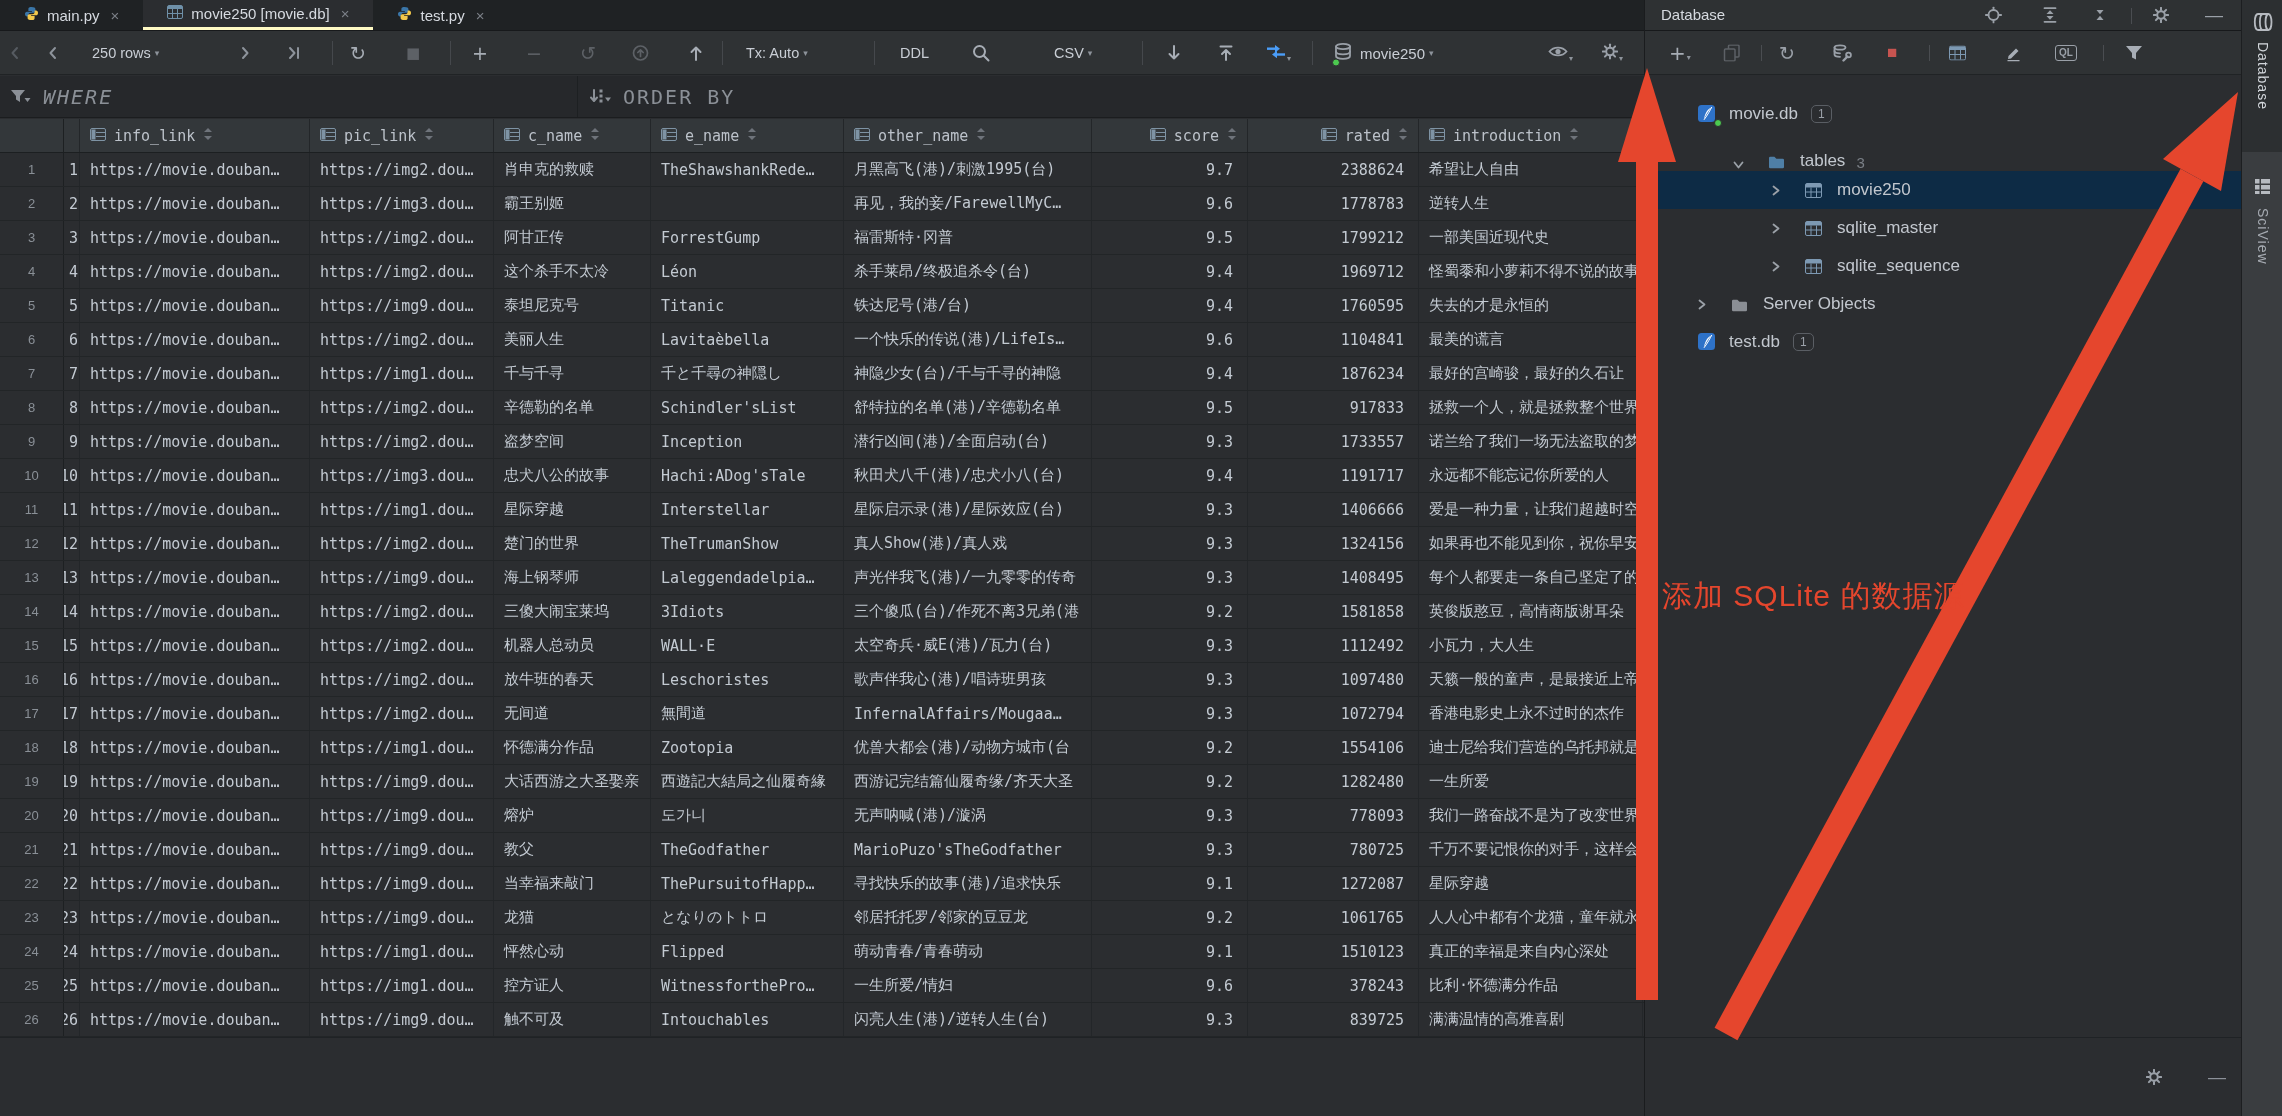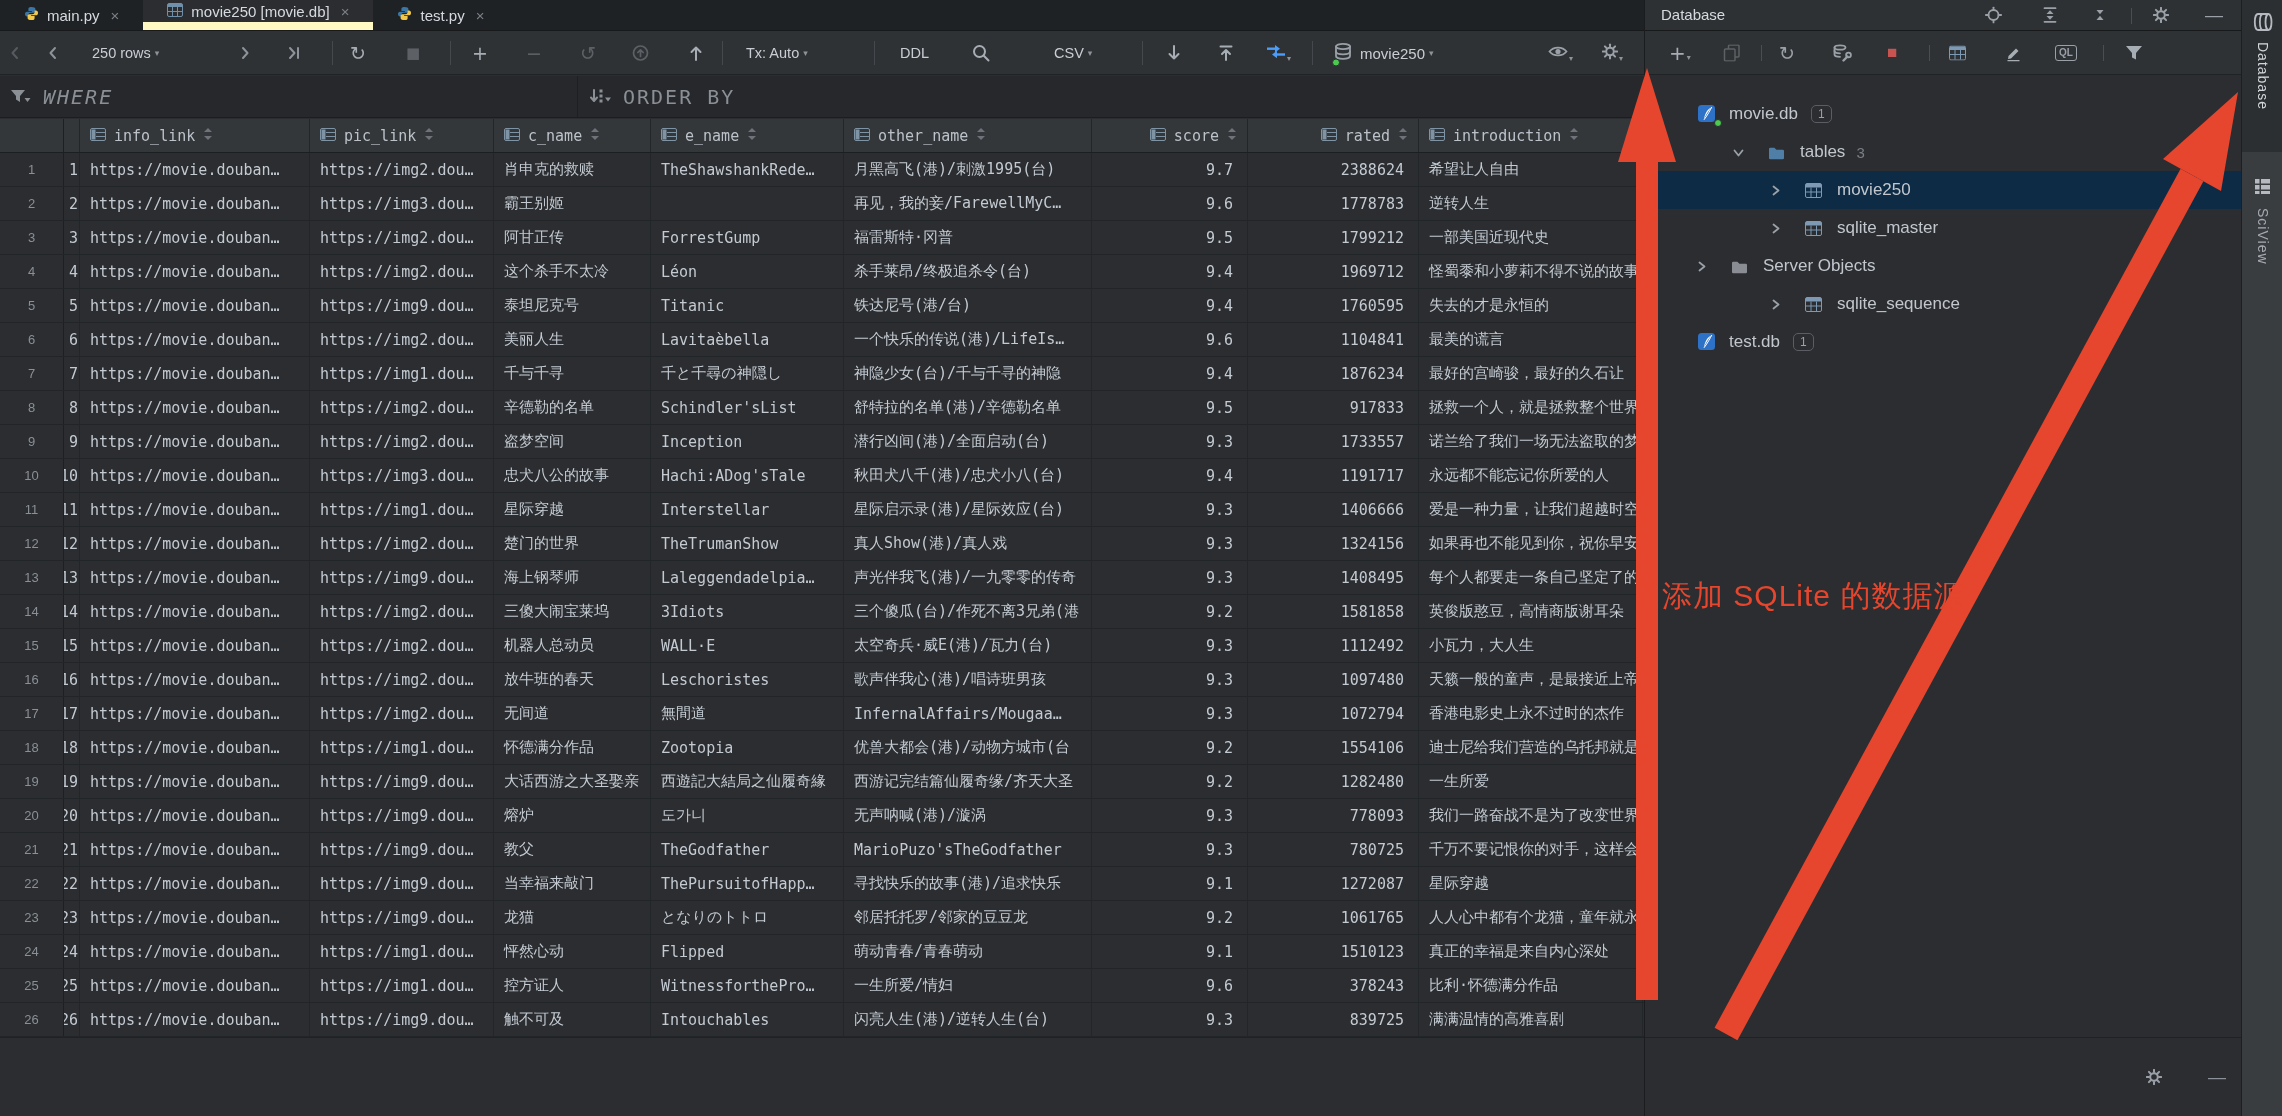--- a/index.html
+++ b/index.html
@@ -5,21 +5,21 @@
   * { box-sizing:border-box; margin:0; padding:0; }
   html,body { background:#1a1c1e; }
   .app { position:relative; width:2282px; height:1116px; background:#2b2d30; overflow:hidden;
          font-family:"Liberation Sans",sans-serif; }
 
   
   .tabbar { position:absolute; left:0; top:0; width:1644px; height:31px; background:#1f2224;
             border-bottom:1px solid #17191b; display:flex; }
   .tab { display:flex; align-items:center; gap:8px; padding:0 24px; color:#d6dae0; font-size:15px;
          position:relative; }
-  .tab.active { background:#2b2d30; border-bottom:8px solid #fef9c3; }
+  .tab.active { background:#2b2d30; border-bottom:3px solid #fef9c3; }
   .tclose { color:#7c8188; font-size:15px; margin-left:3px; }
 
   
   .toolbar { position:absolute; left:0; top:31px; width:1644px; height:44px; background:#2f3234;
              border-bottom:1px solid #202325; }
   .ti { position:absolute; top:50%; transform:translateY(-50%); display:inline-flex; align-items:center;
         color:#a7adb5; font-size:14px; white-space:nowrap; }
   .ti .lbl { color:#c9ced5; font-size:14.5px; }
   .dim { color:#5d6166 !important; }
   .sep { position:absolute; top:10px; width:1px; height:24px; background:#45484c; }
@@ -823,21 +823,21 @@
           <svg width="20" height="20" viewBox="0 0 20 20">
             <rect x="1" y="1" width="17" height="17" rx="3.5" fill="#2e72c8"></rect>
             <path d="M14.5 3.2 C10 5.5 8 9.5 6.8 15.5 C9.2 10.5 11 7.2 14.5 3.2 Z" fill="#ffffff"></path>
             <path d="M14.8 3 C13 6.5 11 10.5 7 15.8" stroke="#ffffff" stroke-width="1" fill="none"></path>
           </svg>
           <i class="dot"></i>
         </span>
         <span>movie.db</span>
         <span class="nbadge">1</span>
       </div>
-      <div class="trow" style="padding-left: 87px;">
+      <div class="trow" style="padding-left: 87px; align-items: flex-end;">
         <span class="chev">
           <svg width="13" height="13" viewBox="0 0 13 13">
             <path d="M2.5 4.5 L6.5 9.5 L10.5 4.5" stroke="#9ba1a8" stroke-width="1.8" fill="none" stroke-linecap="round" stroke-linejoin="round"></path>
           </svg>
         </span>
         <span class="nicon">
           <svg width="17" height="15" viewBox="0 0 17 15">
             <path d="M1 4 a1.2 1.2 0 0 1 1.2-1.2 h4.2 l2 2 h6.4 a1.2 1.2 0 0 1 1.2 1.2 v7 a1.2 1.2 0 0 1 -1.2 1.2 h-12.6 a1.2 1.2 0 0 1 -1.2-1.2 Z" fill="#4f7fa6"></path>
           </svg>
         </span>
@@ -871,49 +871,49 @@
           <svg width="17" height="15" viewBox="0 0 17 15">
             <rect x="0.5" y="0.5" width="16" height="14" rx="1.5" fill="none" stroke="#7d99b3"></rect>
             <rect x="1" y="1" width="15" height="3.5" fill="#7d99b3"></rect>
             <line x1="6" y1="4.5" x2="6" y2="14" stroke="#7d99b3"></line>
             <line x1="11.5" y1="4.5" x2="11.5" y2="14" stroke="#7d99b3"></line>
             <line x1="1" y1="9" x2="16" y2="9" stroke="#7d99b3"></line>
           </svg>
         </span>
         <span>sqlite_master</span>
       </div>
-      <div class="trow" style="padding-left: 50px;">
-        <span class="chev">
-          <svg width="13" height="13" viewBox="0 0 13 13">
-            <path d="M4.5 2.5 L9.5 6.5 L4.5 10.5" stroke="#9ba1a8" stroke-width="1.8" fill="none" stroke-linecap="round" stroke-linejoin="round"></path>
-          </svg>
-        </span>
-        <span class="nicon">
-          <svg width="17" height="15" viewBox="0 0 17 15">
-            <path d="M1 4 a1.2 1.2 0 0 1 1.2-1.2 h4.2 l2 2 h6.4 a1.2 1.2 0 0 1 1.2 1.2 v7 a1.2 1.2 0 0 1 -1.2 1.2 h-12.6 a1.2 1.2 0 0 1 -1.2-1.2 Z" fill="#8a8e94"></path>
-          </svg>
-        </span>
-        <span>Server Objects</span>
-      </div>
       <div class="trow" style="padding-left: 124px;">
         <span class="chev">
           <svg width="13" height="13" viewBox="0 0 13 13">
             <path d="M4.5 2.5 L9.5 6.5 L4.5 10.5" stroke="#9ba1a8" stroke-width="1.8" fill="none" stroke-linecap="round" stroke-linejoin="round"></path>
           </svg>
         </span>
         <span class="nicon">
           <svg width="17" height="15" viewBox="0 0 17 15">
             <rect x="0.5" y="0.5" width="16" height="14" rx="1.5" fill="none" stroke="#7d99b3"></rect>
             <rect x="1" y="1" width="15" height="3.5" fill="#7d99b3"></rect>
             <line x1="6" y1="4.5" x2="6" y2="14" stroke="#7d99b3"></line>
             <line x1="11.5" y1="4.5" x2="11.5" y2="14" stroke="#7d99b3"></line>
             <line x1="1" y1="9" x2="16" y2="9" stroke="#7d99b3"></line>
           </svg>
         </span>
         <span>sqlite_sequence</span>
+      </div>
+      <div class="trow" style="padding-left: 50px;">
+        <span class="chev">
+          <svg width="13" height="13" viewBox="0 0 13 13">
+            <path d="M4.5 2.5 L9.5 6.5 L4.5 10.5" stroke="#9ba1a8" stroke-width="1.8" fill="none" stroke-linecap="round" stroke-linejoin="round"></path>
+          </svg>
+        </span>
+        <span class="nicon">
+          <svg width="17" height="15" viewBox="0 0 17 15">
+            <path d="M1 4 a1.2 1.2 0 0 1 1.2-1.2 h4.2 l2 2 h6.4 a1.2 1.2 0 0 1 1.2 1.2 v7 a1.2 1.2 0 0 1 -1.2 1.2 h-12.6 a1.2 1.2 0 0 1 -1.2-1.2 Z" fill="#8a8e94"></path>
+          </svg>
+        </span>
+        <span>Server Objects</span>
       </div>
       <div class="trow" style="padding-left: 52px;">
         <span class="nicon">
           <svg width="20" height="20" viewBox="0 0 20 20">
             <rect x="1" y="1" width="17" height="17" rx="3.5" fill="#2e72c8"></rect>
             <path d="M14.5 3.2 C10 5.5 8 9.5 6.8 15.5 C9.2 10.5 11 7.2 14.5 3.2 Z" fill="#ffffff"></path>
             <path d="M14.8 3 C13 6.5 11 10.5 7 15.8" stroke="#ffffff" stroke-width="1" fill="none"></path>
           </svg>
         </span>
         <span>test.db</span>

